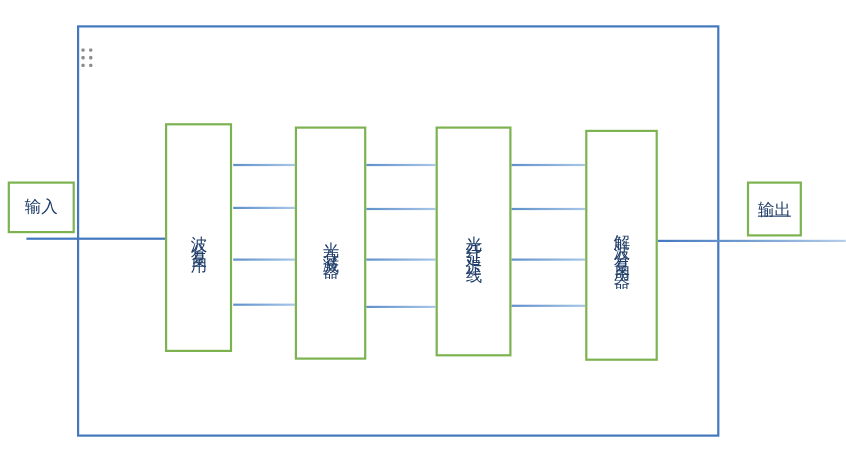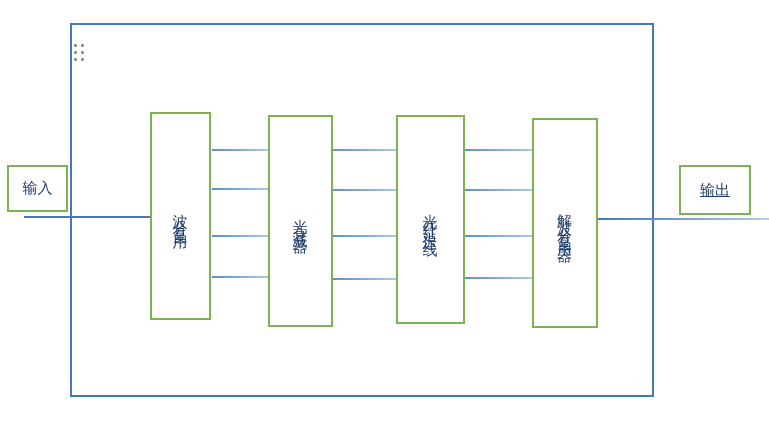--- a/index.html
+++ b/index.html
@@ -41,21 +41,21 @@
     box-sizing: border-box;
     background: #ffffff;
     display: flex;
     align-items: center;
     justify-content: center;
     color: #1f3d68;
     font-size: 15px;
   }
   .terminal { z-index: 3; }
   .input-node  { left: 7px;   top: 165px; width: 61px; height: 47px; }
-  .output-node { left: 679px; top: 165px; width: 72px; height: 50px; text-decoration: underline; }
+  .output-node { left: 679px; top: 165px; width: 50px; height: 50px; text-decoration: underline; }
 
   .block { z-index: 2; }
   .block .vlabel {
     writing-mode: vertical-lr;
     text-orientation: upright;
     letter-spacing: 7px;
     line-height: 1;
     color: #1f3d68;
     font-size: 15px;
   }

